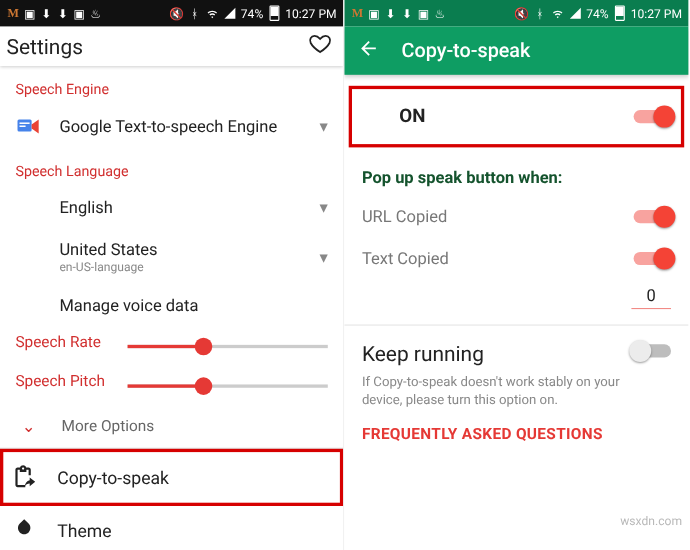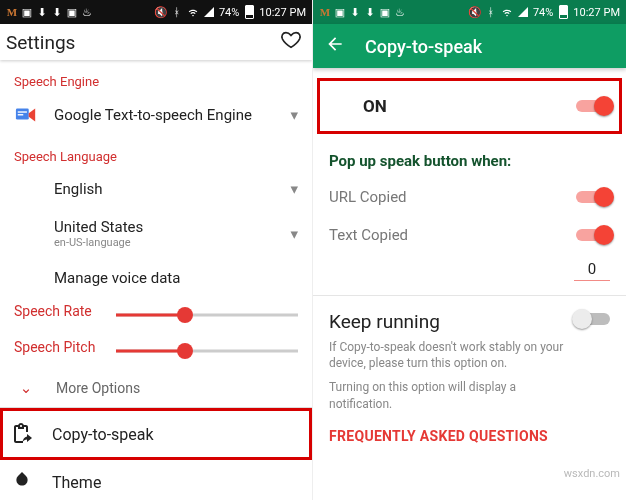--- a/index.html
+++ b/index.html
@@ -256,19 +256,18 @@
     <div class="r-divider"></div>
 
     <div class="keep-row">
       <span>Keep running</span>
       <span class="switch off">
           <span class="tr"></span>
           <span class="kn"></span>
         </span>
     </div>
     <div class="desc">If Copy-to-speak doesn't work stably on your device, please turn this option on.</div>
-    <div class="desc">Turning on this option will display a notification.</div>
 
     <div class="faq">FREQUENTLY ASKED QUESTIONS</div>
 
     <div class="watermark">wsxdn.com</div>
   </div>
 </div>
 
 </body></html>

